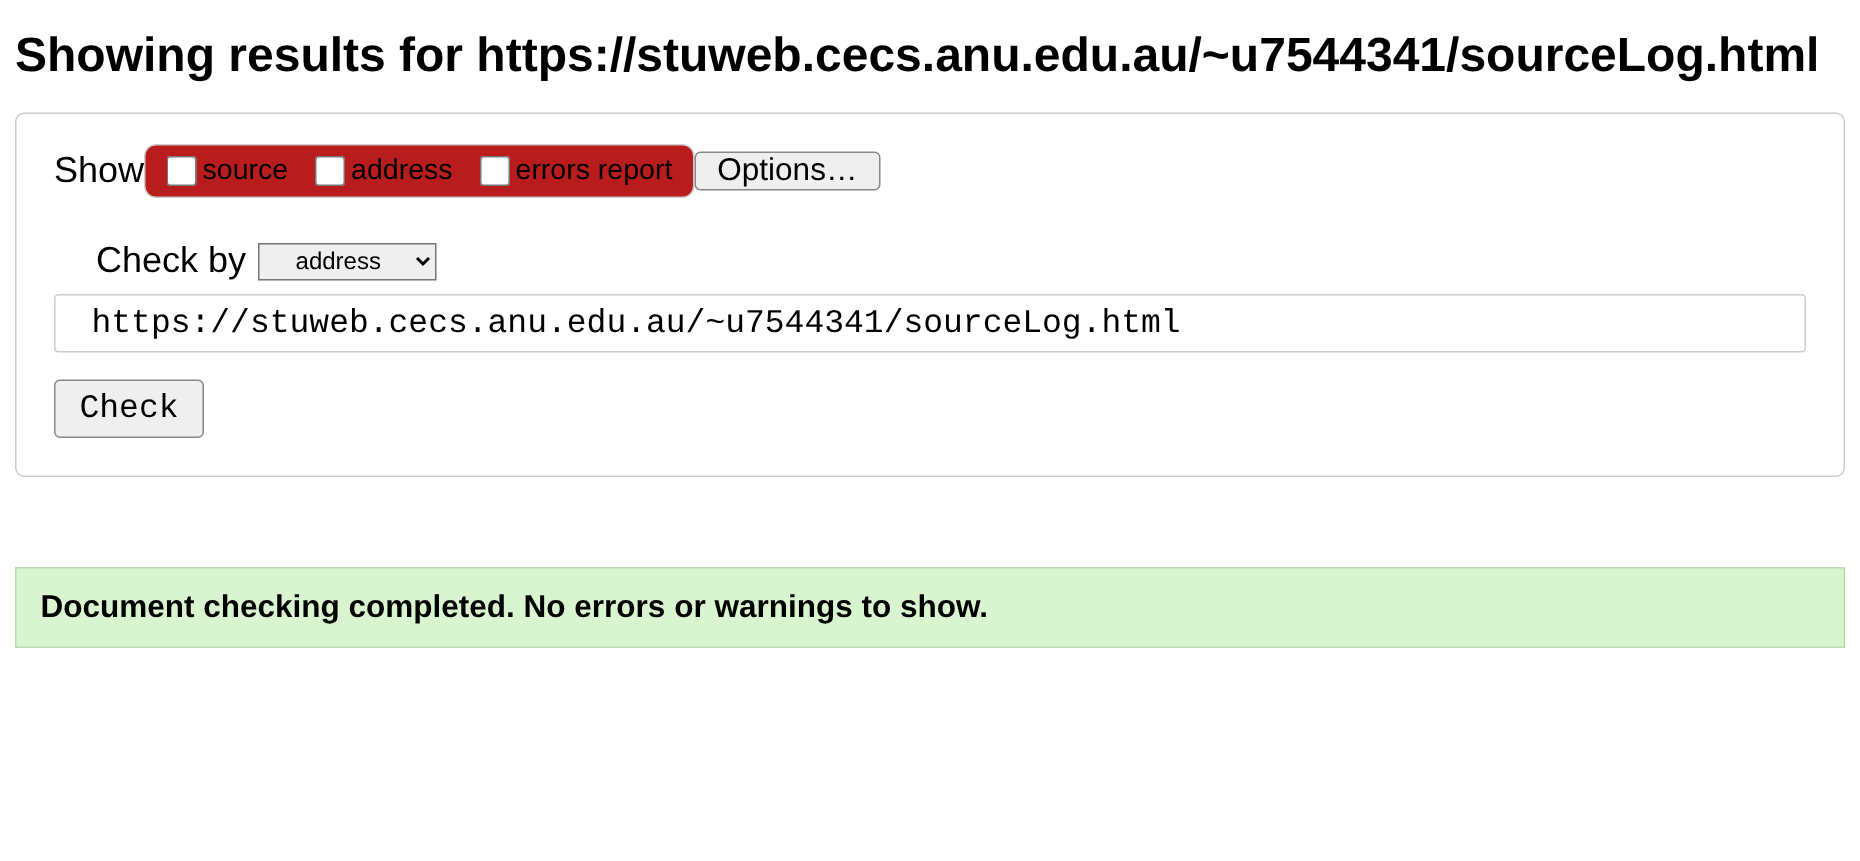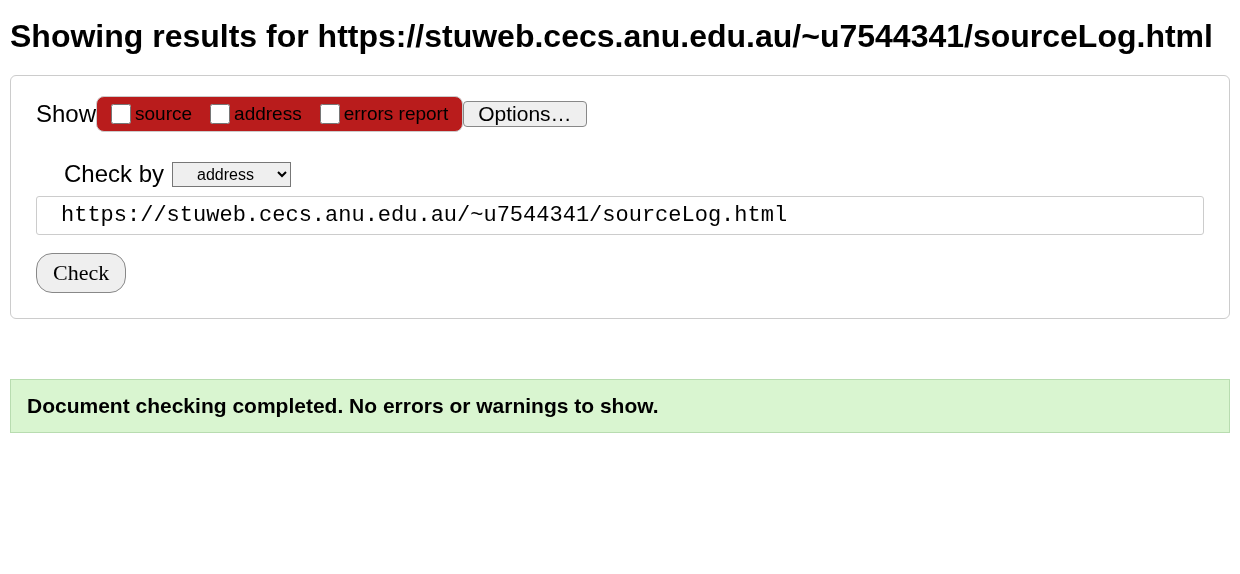--- a/index.html
+++ b/index.html
@@ -92,24 +92,24 @@
       padding: 6px 24px;
       border: 1px solid #ccc;
       border-radius: 3px;
       margin-bottom: 18px;
       background: #fff;
     }
     button.check-btn {
       font-size: 22px;
       padding: 6px 16px;
       border: 1px solid #888;
-      border-radius: 16px;
+      border-radius: 4px;
       background: #efefef;
       cursor: pointer;
-      font-family: Liberation Serif, serif;
+      font-family: Liberation Mono, monospace;
       text-align: right;
     }
     .result-banner {
       background: #d9f5d0;
       border: 1px solid #b8dcb0;
       padding: 14px 16px;
       font-size: 21px;
       font-weight: bold;
     }
   </style>

